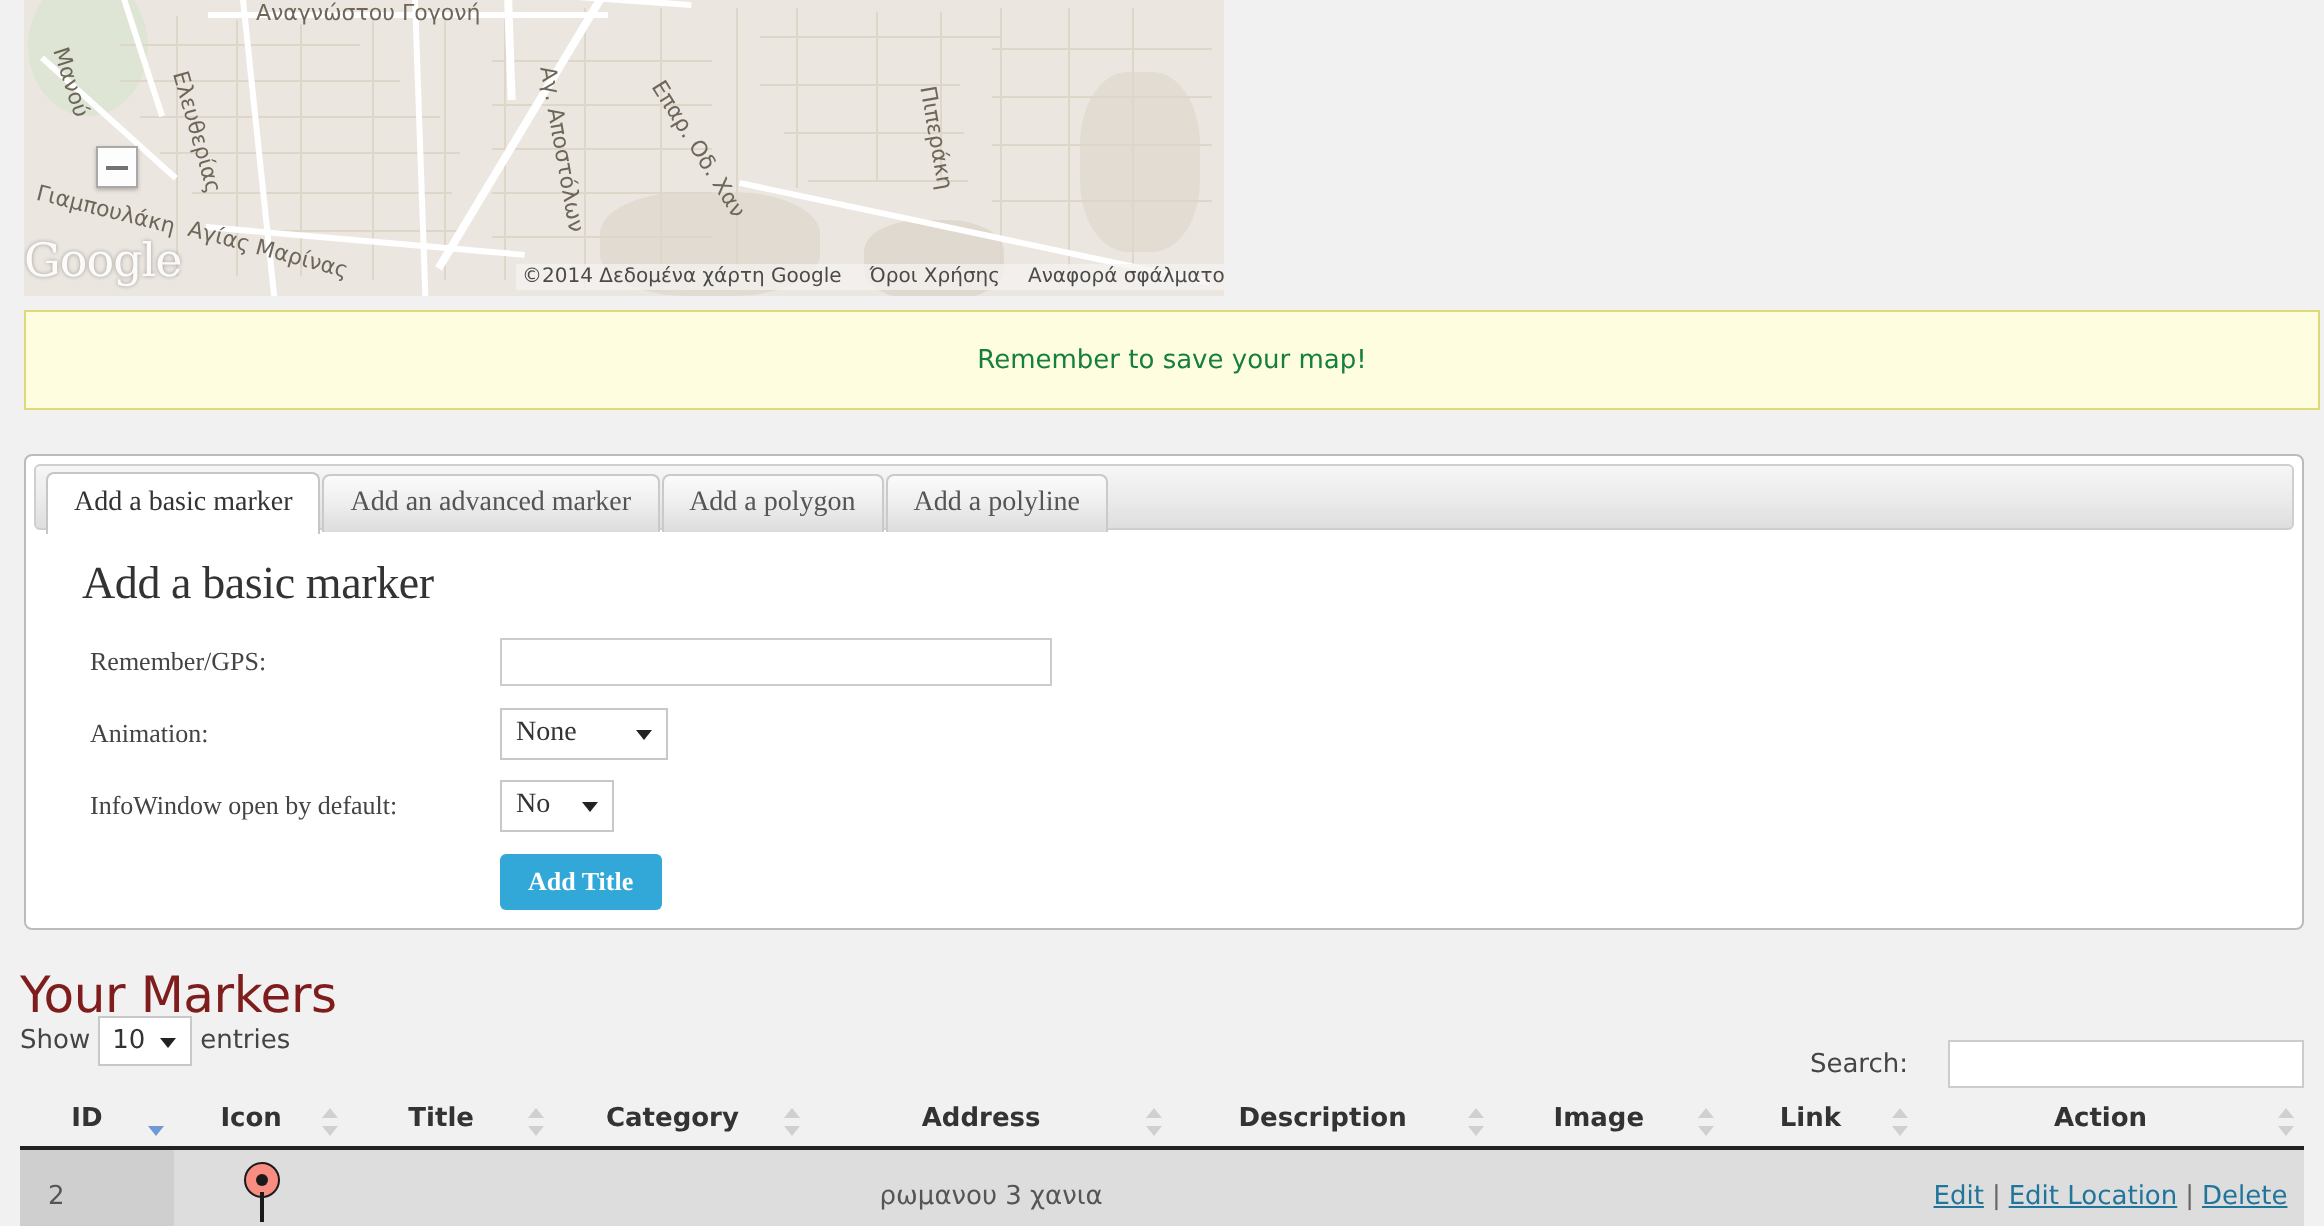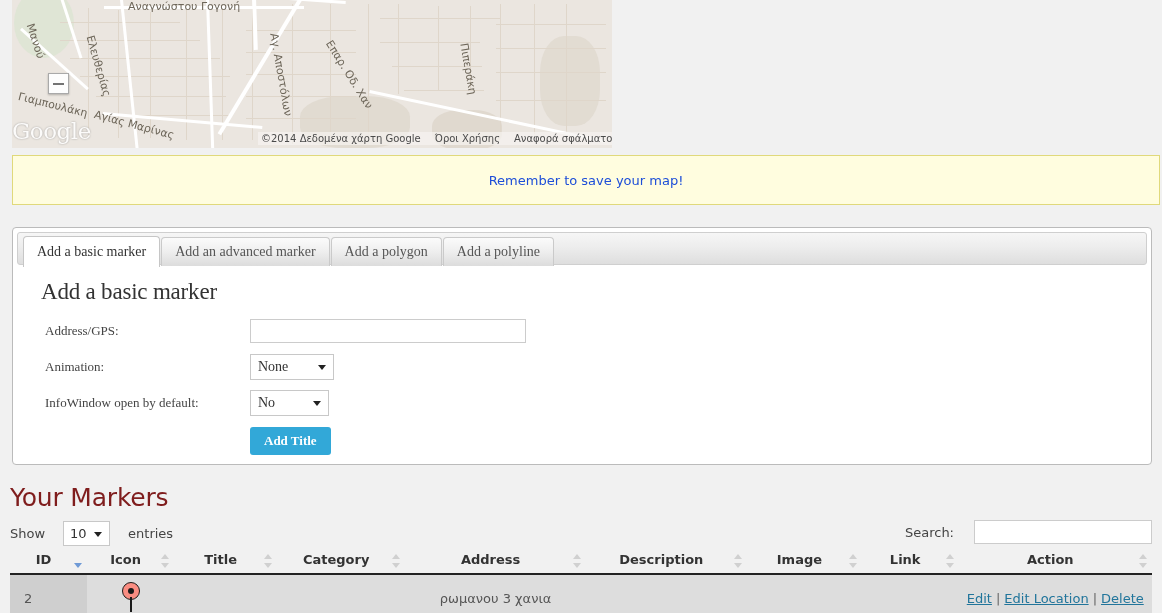--- a/index.html
+++ b/index.html
@@ -115,21 +115,21 @@
     top: 155px;
     width: 1148px;
     height: 50px;
     box-sizing: border-box;
     background: #fffddf;
     border: 1px solid #e0d97b;
     display: flex;
     align-items: center;
     justify-content: center;
     font-size: 13px;
-    color: #1d4ed8;
+    color: #15803d;
   }
 
   
   .panel {
     position: absolute;
     left: 12px;
     top: 227px;
     width: 1140px;
     height: 238px;
     box-sizing: border-box;
@@ -231,21 +231,21 @@
     right: 7px;
     top: 50%;
     margin-top: -2px;
     width: 0;
     height: 0;
     border-left: 4px solid transparent;
     border-right: 4px solid transparent;
     border-top: 5px solid #222;
   }
   .sel-animation { width: 84px; }
-  .sel-infowindow { width: 79px; }
+  .sel-infowindow { width: 57px; }
   .btn-primary {
     margin-left: 0;
     height: 28px;
     padding: 0 14px;
     background: #32a8d8;
     border: none;
     border-radius: 3px;
     color: #ffffff;
     font-family: inherit;
     font-size: 13px;
@@ -265,26 +265,26 @@
     top: 483px;
     font-size: 25px;
     font-weight: normal;
     color: #7f1d1d;
     margin: 0;
     letter-spacing: -0.2px;
   }
   .dt-length {
     position: absolute;
     left: 10px;
-    top: 521px;
+    top: 508px;
     font-size: 13px;
     color: #444;
     display: flex;
     align-items: center;
-    gap: 18px;
+    gap: 4px;
   }
   .dt-length .fake-select { height: 25px; font-size: 13px; padding: 0 20px 0 6px; min-width: 47px; }
   .dt-filter {
     position: absolute;
     right: 10px;
     top: 520px;
     font-size: 13px;
     color: #444;
     display: flex;
     align-items: center;
@@ -498,21 +498,21 @@
       <span>Add a polygon</span>
     </div><div class="tab">
       <span>Add a polyline</span>
     </div>
   </div>
 
   <div class="tab-content">
     <h2>Add a basic marker</h2>
 
     <div class="form-row">
-      <div class="form-label">Address/GPS:</div>
+      <div class="form-label">Remember/GPS:</div>
       <input class="text-input" type="text" value="" placeholder="" style="">
     </div>
 
     <div class="form-row">
       <div class="form-label">Animation:</div>
       <div class="fake-select sel-animation">
         <span>None</span>
         <span class="caret"></span>
       </div>
     </div>

